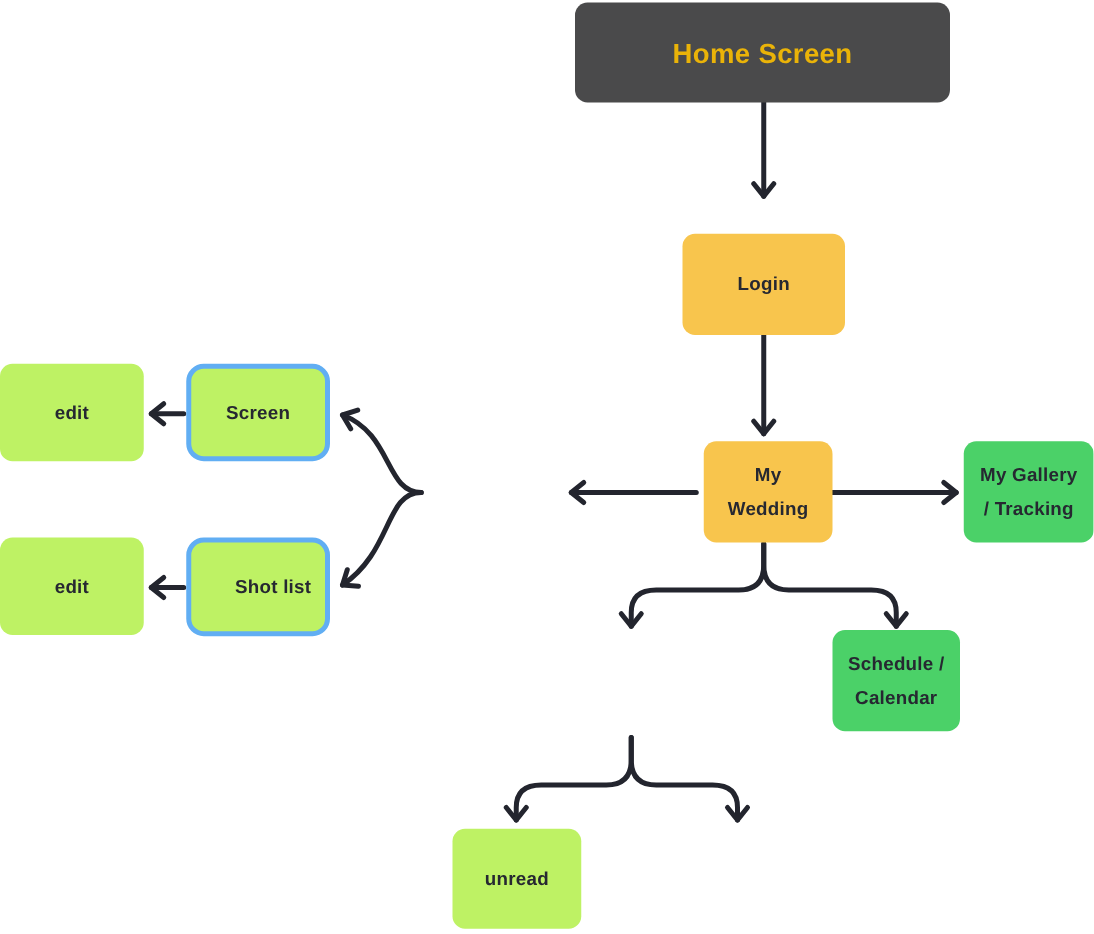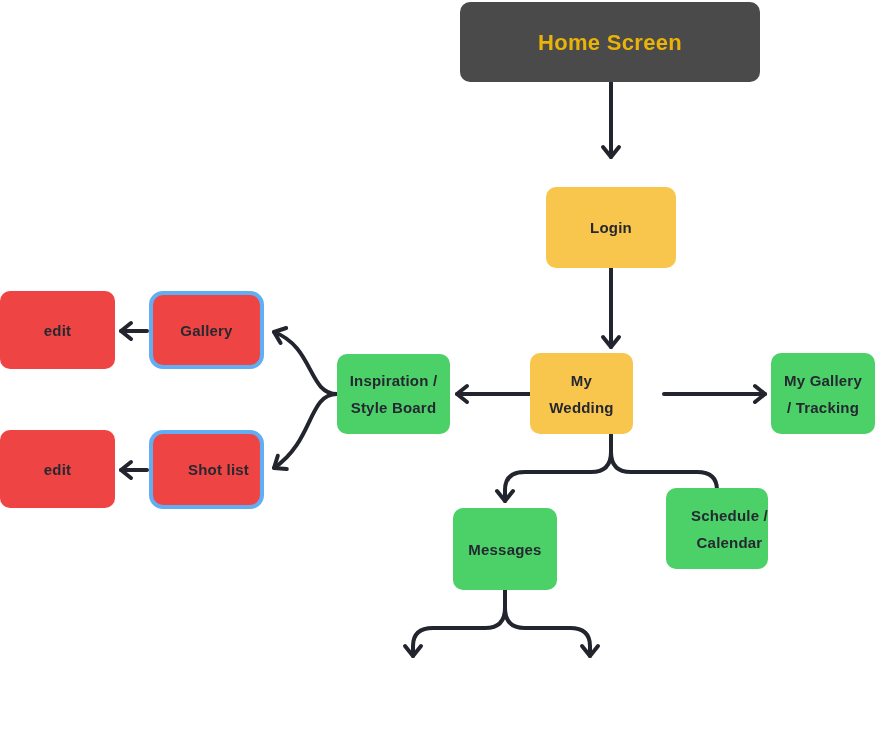--- a/index.html
+++ b/index.html
@@ -39,38 +39,38 @@
     letter-spacing: 0.2px;
   }
   .node.dark {
     background: #4A4A4B;
     color: #eab308;
     font-size: 22px;
     letter-spacing: 0.3px;
   }
   .node.yellow { background: #F8C54D; }
   .node.green  { background: #4BD168; }
-  .node.pink   { background: #ef4444; text-align: right; }
+  .node.pink   { background: #bef264; text-align: right; }
   .node.selected {
     border: 4px solid #61AEF3;
     border-radius: 14px;
   }
 
   
   #node-home        { left: 460px; top: 2px;   width: 300px; height: 80px; }
   #node-login       { left: 546px; top: 163px; width: 130px; height: 81px; margin-top: 24px; }
-  #node-wedding     { left: 530px; top: 353px; width: 103px; height: 81px; }
+  #node-wedding     { left: 563px; top: 353px; width: 103px; height: 81px; }
   #node-inspiration { left: 337px; top: 354px; width: 113px; height: 80px; }
   #node-gallery     { left: 771px; top: 353px; width: 104px; height: 81px; align-items: center; }
   #node-photos      { left: 149px; top: 291px; width: 115px; height: 78px; }
   #node-shotlist    { left: 149px; top: 430px; width: 115px; height: 79px; padding-left: 24px; }
   #node-edit-photos { left: 0px;   top: 291px; width: 115px; height: 78px; }
   #node-edit-shots  { left: 0px;   top: 430px; width: 115px; height: 78px; }
   #node-messages    { left: 453px; top: 508px; width: 104px; height: 82px; }
-  #node-schedule    { left: 666px; top: 488px; width: 102px; height: 81px; justify-content: flex-end; }
+  #node-schedule    { left: 666px; top: 504px; width: 102px; height: 81px; }
   #node-unread      { left: 362px; top: 663px; width: 103px; height: 80px; }
   #node-read        { left: 539px; top: 663px; width: 103px; height: 80px; }
 </style>
 </head>
 <body>
 
 <div id="canvas">
 
   <svg id="edges" viewBox="0 0 875 747">
     <defs>
@@ -100,50 +100,46 @@
 
   <div class="node yellow" id="node-login">
     <span>Login</span>
   </div>
 
   <div class="node yellow" id="node-wedding">
     <span>My
 Wedding</span>
   </div>
 
-  <div class="node green" id="node-inspiration">
-    <span>Inspiration /
-Style Board</span>
-  </div>
 
   <div class="node green" id="node-gallery">
     <span>My Gallery
 / Tracking</span>
   </div>
 
   <div class="node pink selected" id="node-photos">
-    <span>Gallery</span>
+    <span>Screen</span>
   </div>
 
   <div class="node pink selected" id="node-shotlist">
     <span>Shot list</span>
   </div>
 
   <div class="node pink" id="node-edit-photos">
     <span>edit</span>
   </div>
 
   <div class="node pink" id="node-edit-shots">
     <span>edit</span>
   </div>
 
-  <div class="node green" id="node-messages">
-    <span>Messages</span>
-  </div>
 
   <div class="node green" id="node-schedule">
     <span>Schedule /
 Calendar</span>
   </div>
 
+  <div class="node pink" id="node-unread">
+    <span>unread</span>
+  </div>
 
 
 </div>
 
 </body></html>

